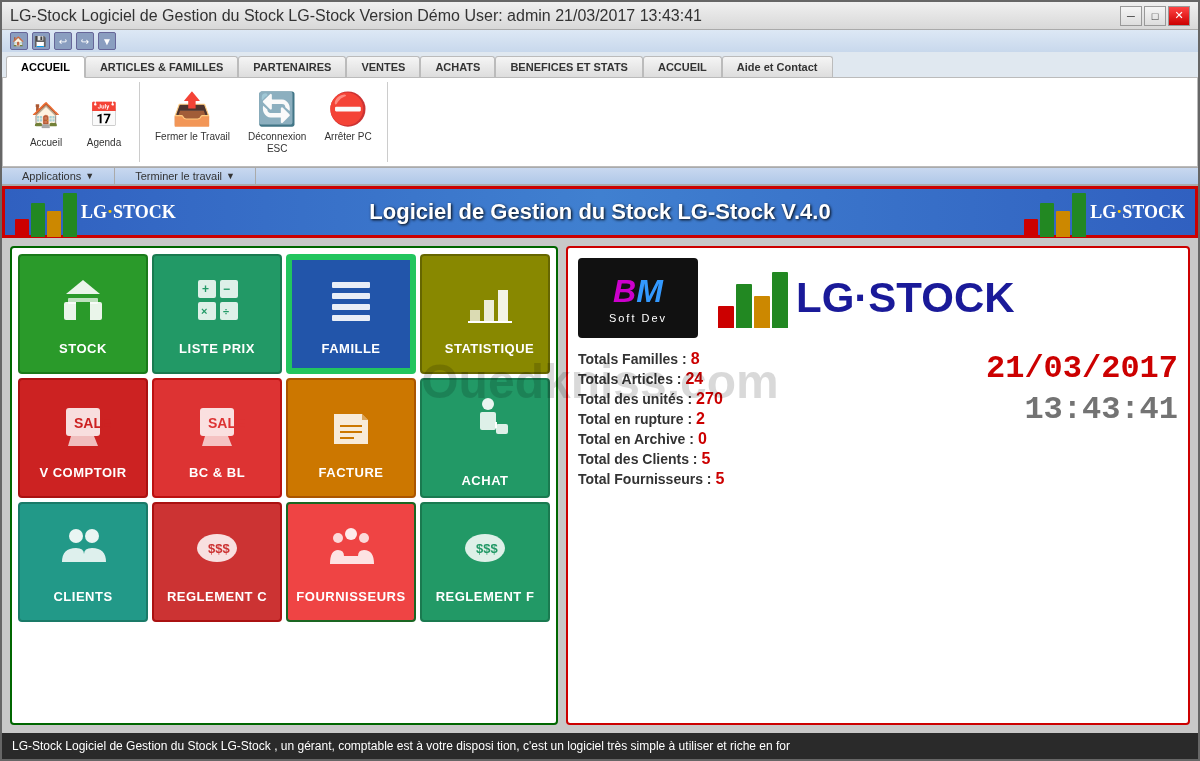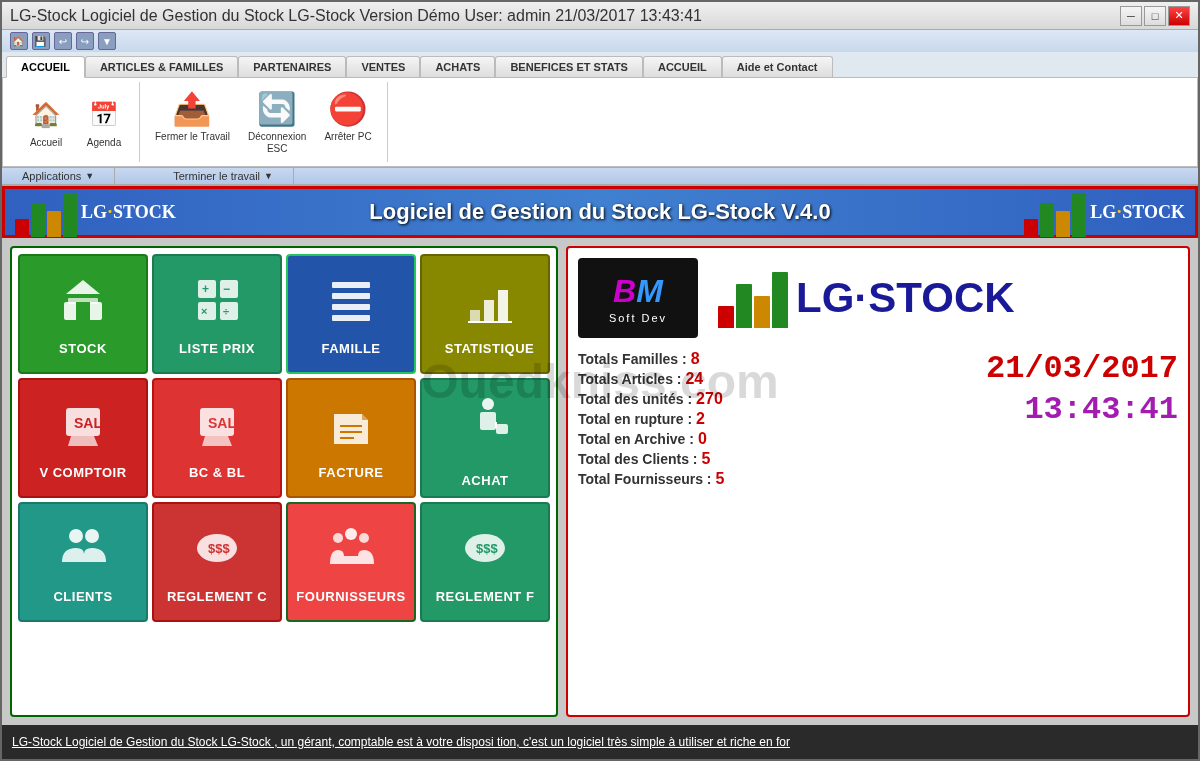--- a/index.html
+++ b/index.html
@@ -132,21 +132,20 @@
       font-size: 10px;
       color: white;
       cursor: pointer;
     }
 
     
     #ribbon-sections {
       display: flex;
       background: linear-gradient(to bottom, #c8d8f0, #b0c8e8);
       border-top: 1px solid #aaa;
-      gap: 38px;
     }
     .ribbon-section-label {
       padding: 2px 20px;
       font-size: 11px;
       color: #333;
       border-right: 1px solid #aaa;
       display: flex;
       align-items: center;
       gap: 4px;
       cursor: pointer;
@@ -223,21 +222,21 @@
     }
     .grid-btn .btn-label {
       font-size: 13px;
       font-weight: bold;
       letter-spacing: 0.5px;
       text-align: center;
     }
 
     .btn-green { background: #2a9a2a; border: 2px solid #1a7a1a; }
     .btn-teal { background: #229966; border: 2px solid #1a7a50; }
-    .btn-blue { background: #2255aa; border: 2px solid #22c55e; }
+    .btn-blue { background: #2255aa; border: 6px solid #22c55e; }
     .btn-olive { background: #888800; border: 2px solid #666600; padding-left: 17px; }
     .btn-red { background: #cc2222; border: 2px solid #aa1111; }
     .btn-red2 { background: #dd3333; border: 2px solid #bb1111; }
     .btn-folder { background: #cc7700; border: 2px solid #aa5500; }
 
     
     #info-panel {
       flex: 1;
       border: 2px solid #cc0000;
       border-radius: 4px;
@@ -286,46 +285,45 @@
     .stat-value { color: #cc0000; font-weight: bold; font-size: 16px; }
 
     .big-date {
       color: #cc0000;
       font-size: 32px;
       font-weight: bold;
       font-family: 'Courier New', monospace;
       margin-left: auto;
     }
     .big-time {
-      color: #a21caf;
+      color: #737373;
       font-size: 32px;
       font-weight: bold;
       font-family: 'Courier New', monospace;
       margin-left: auto;
       margin-top: 4px;
     }
 
     .stats-date-row {
       display: flex;
       gap: 20px;
     }
     .stats-col { display: flex; flex-direction: column; gap: 2px; }
     .date-col { display: flex; flex-direction: column; align-items: flex-end; margin-left: auto; }
 
     
     #footer {
       background: #2a2a2a;
       color: white;
       font-size: 12px;
       padding: 4px 10px;
-      height: 34px;
+      height: 26px;
       display: flex;
       align-items: center;
       overflow: hidden;
-      text-decoration: underline;
     }
 
     
     #watermark {
       position: absolute;
       top: 50%;
       left: 50%;
       transform: translate(-50%, -50%);
       font-size: 48px;
       font-weight: bold;

